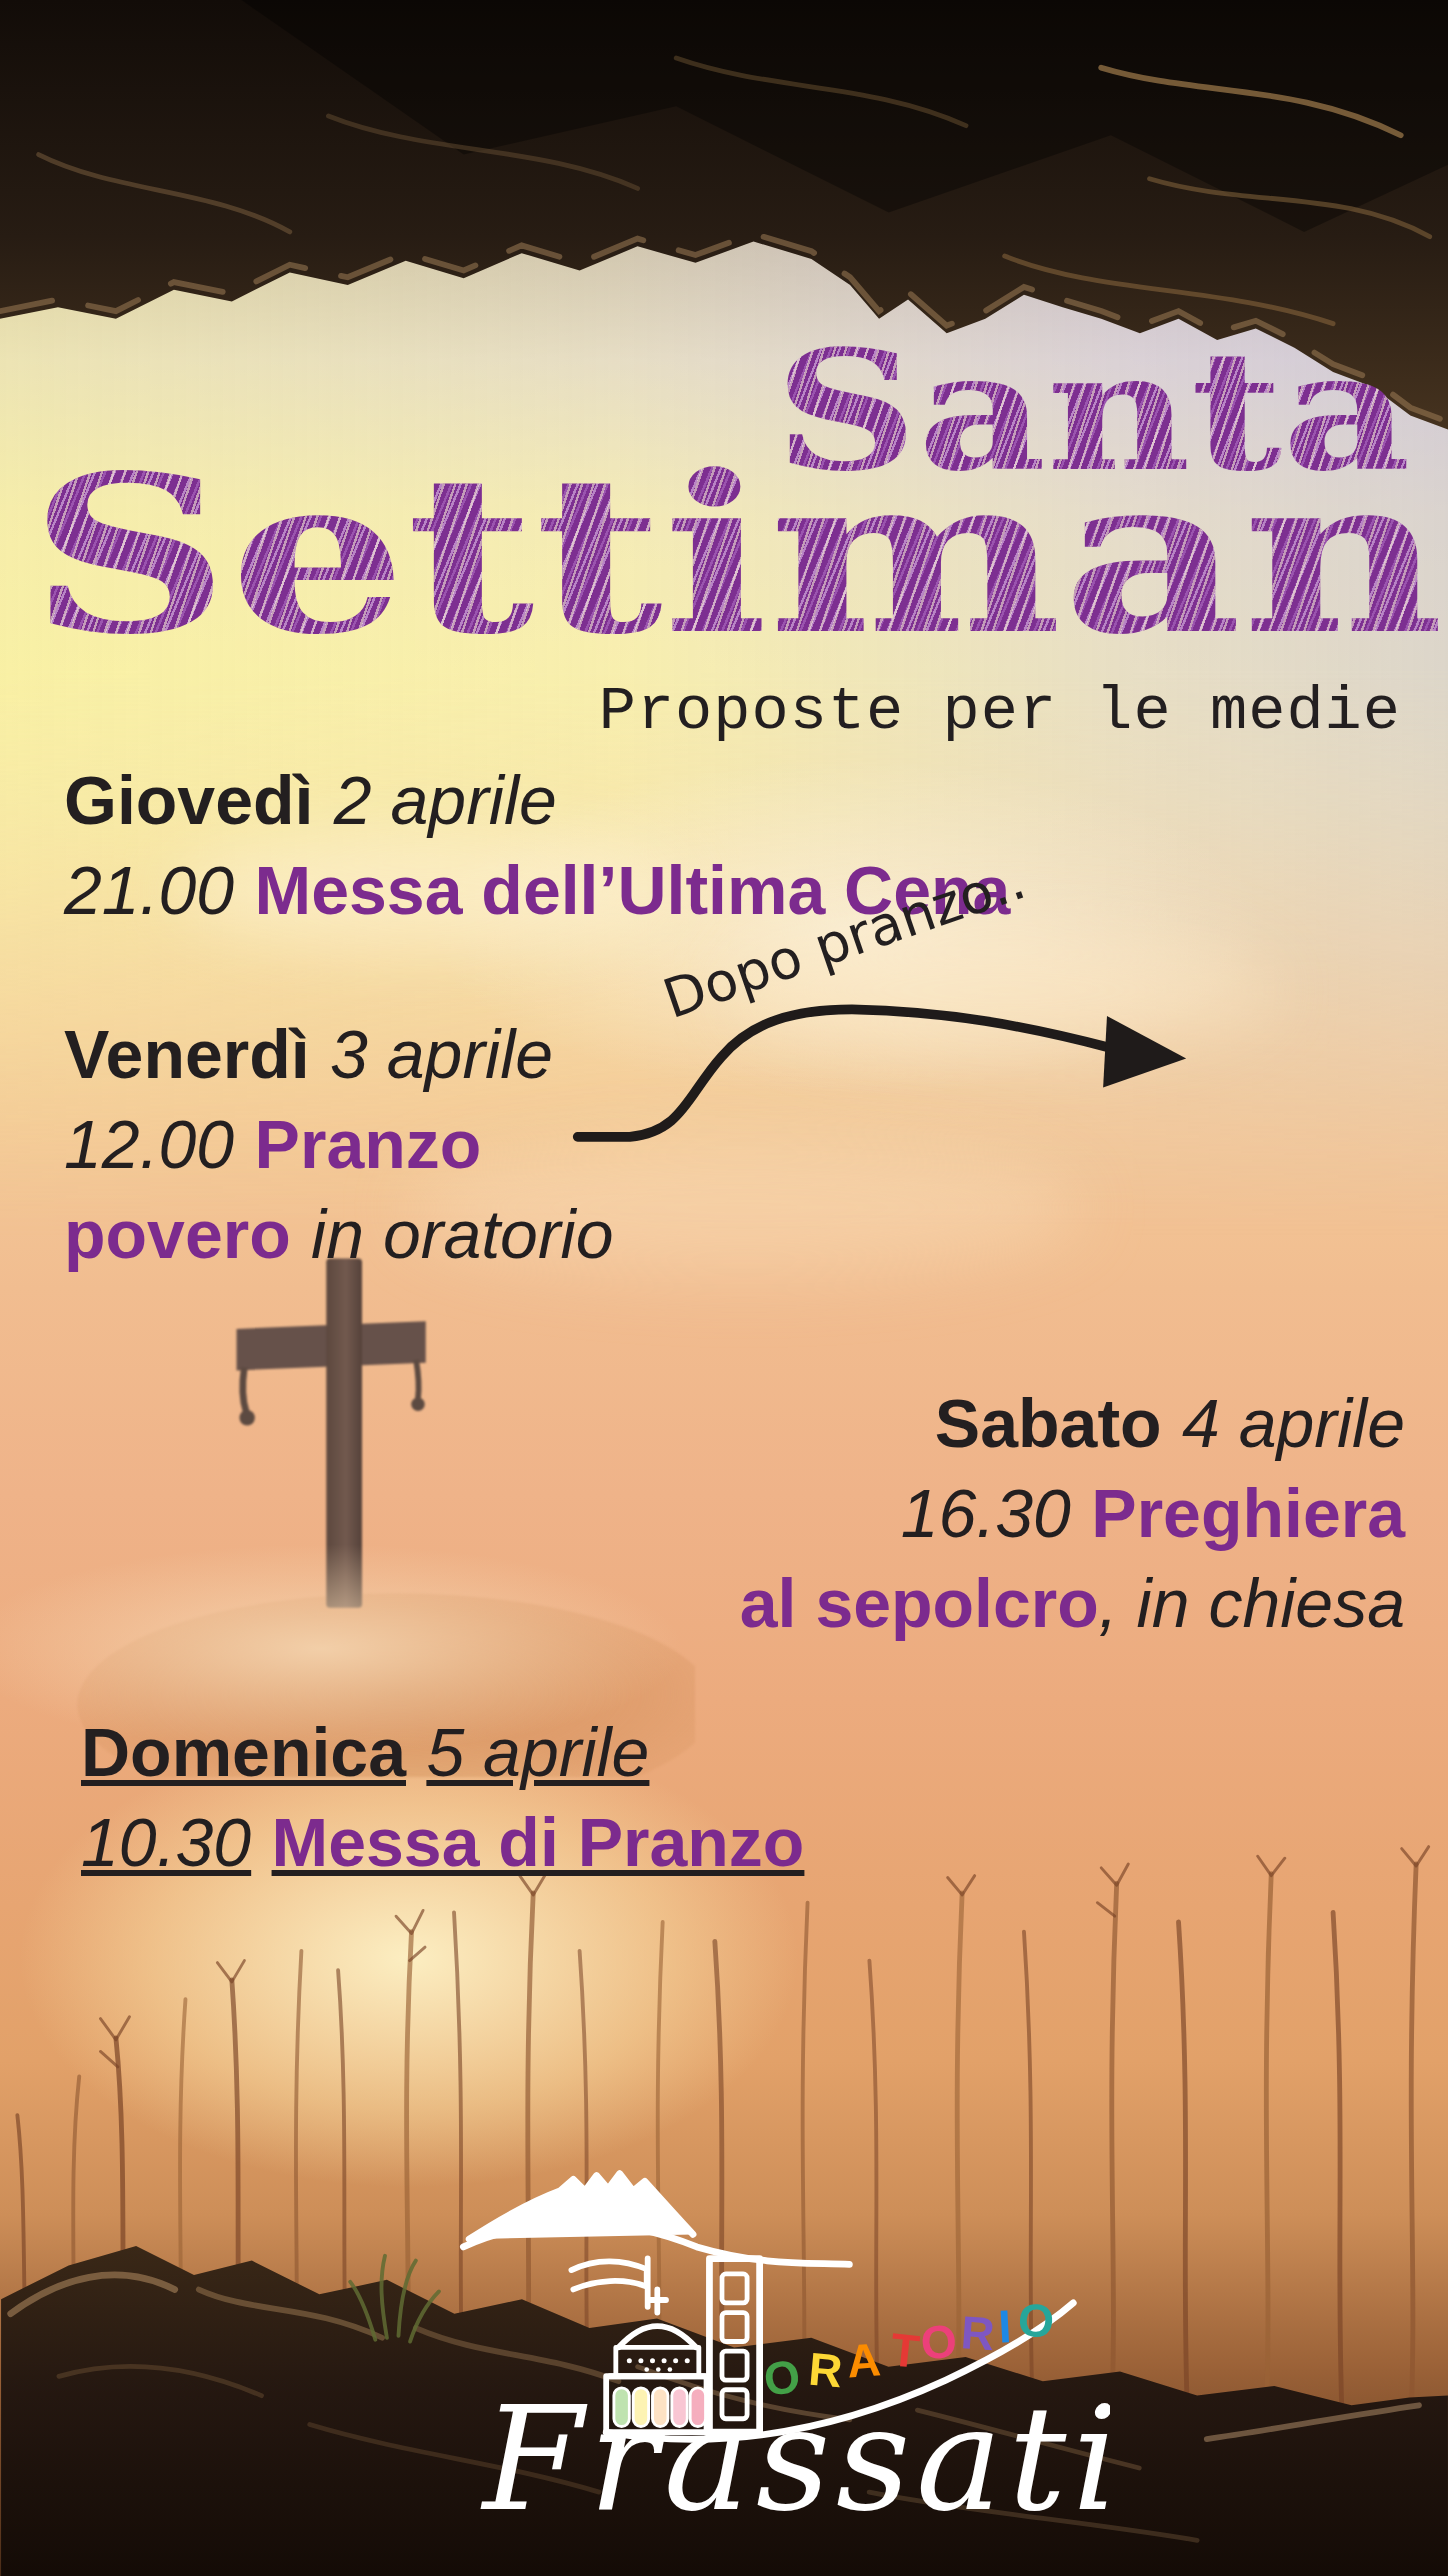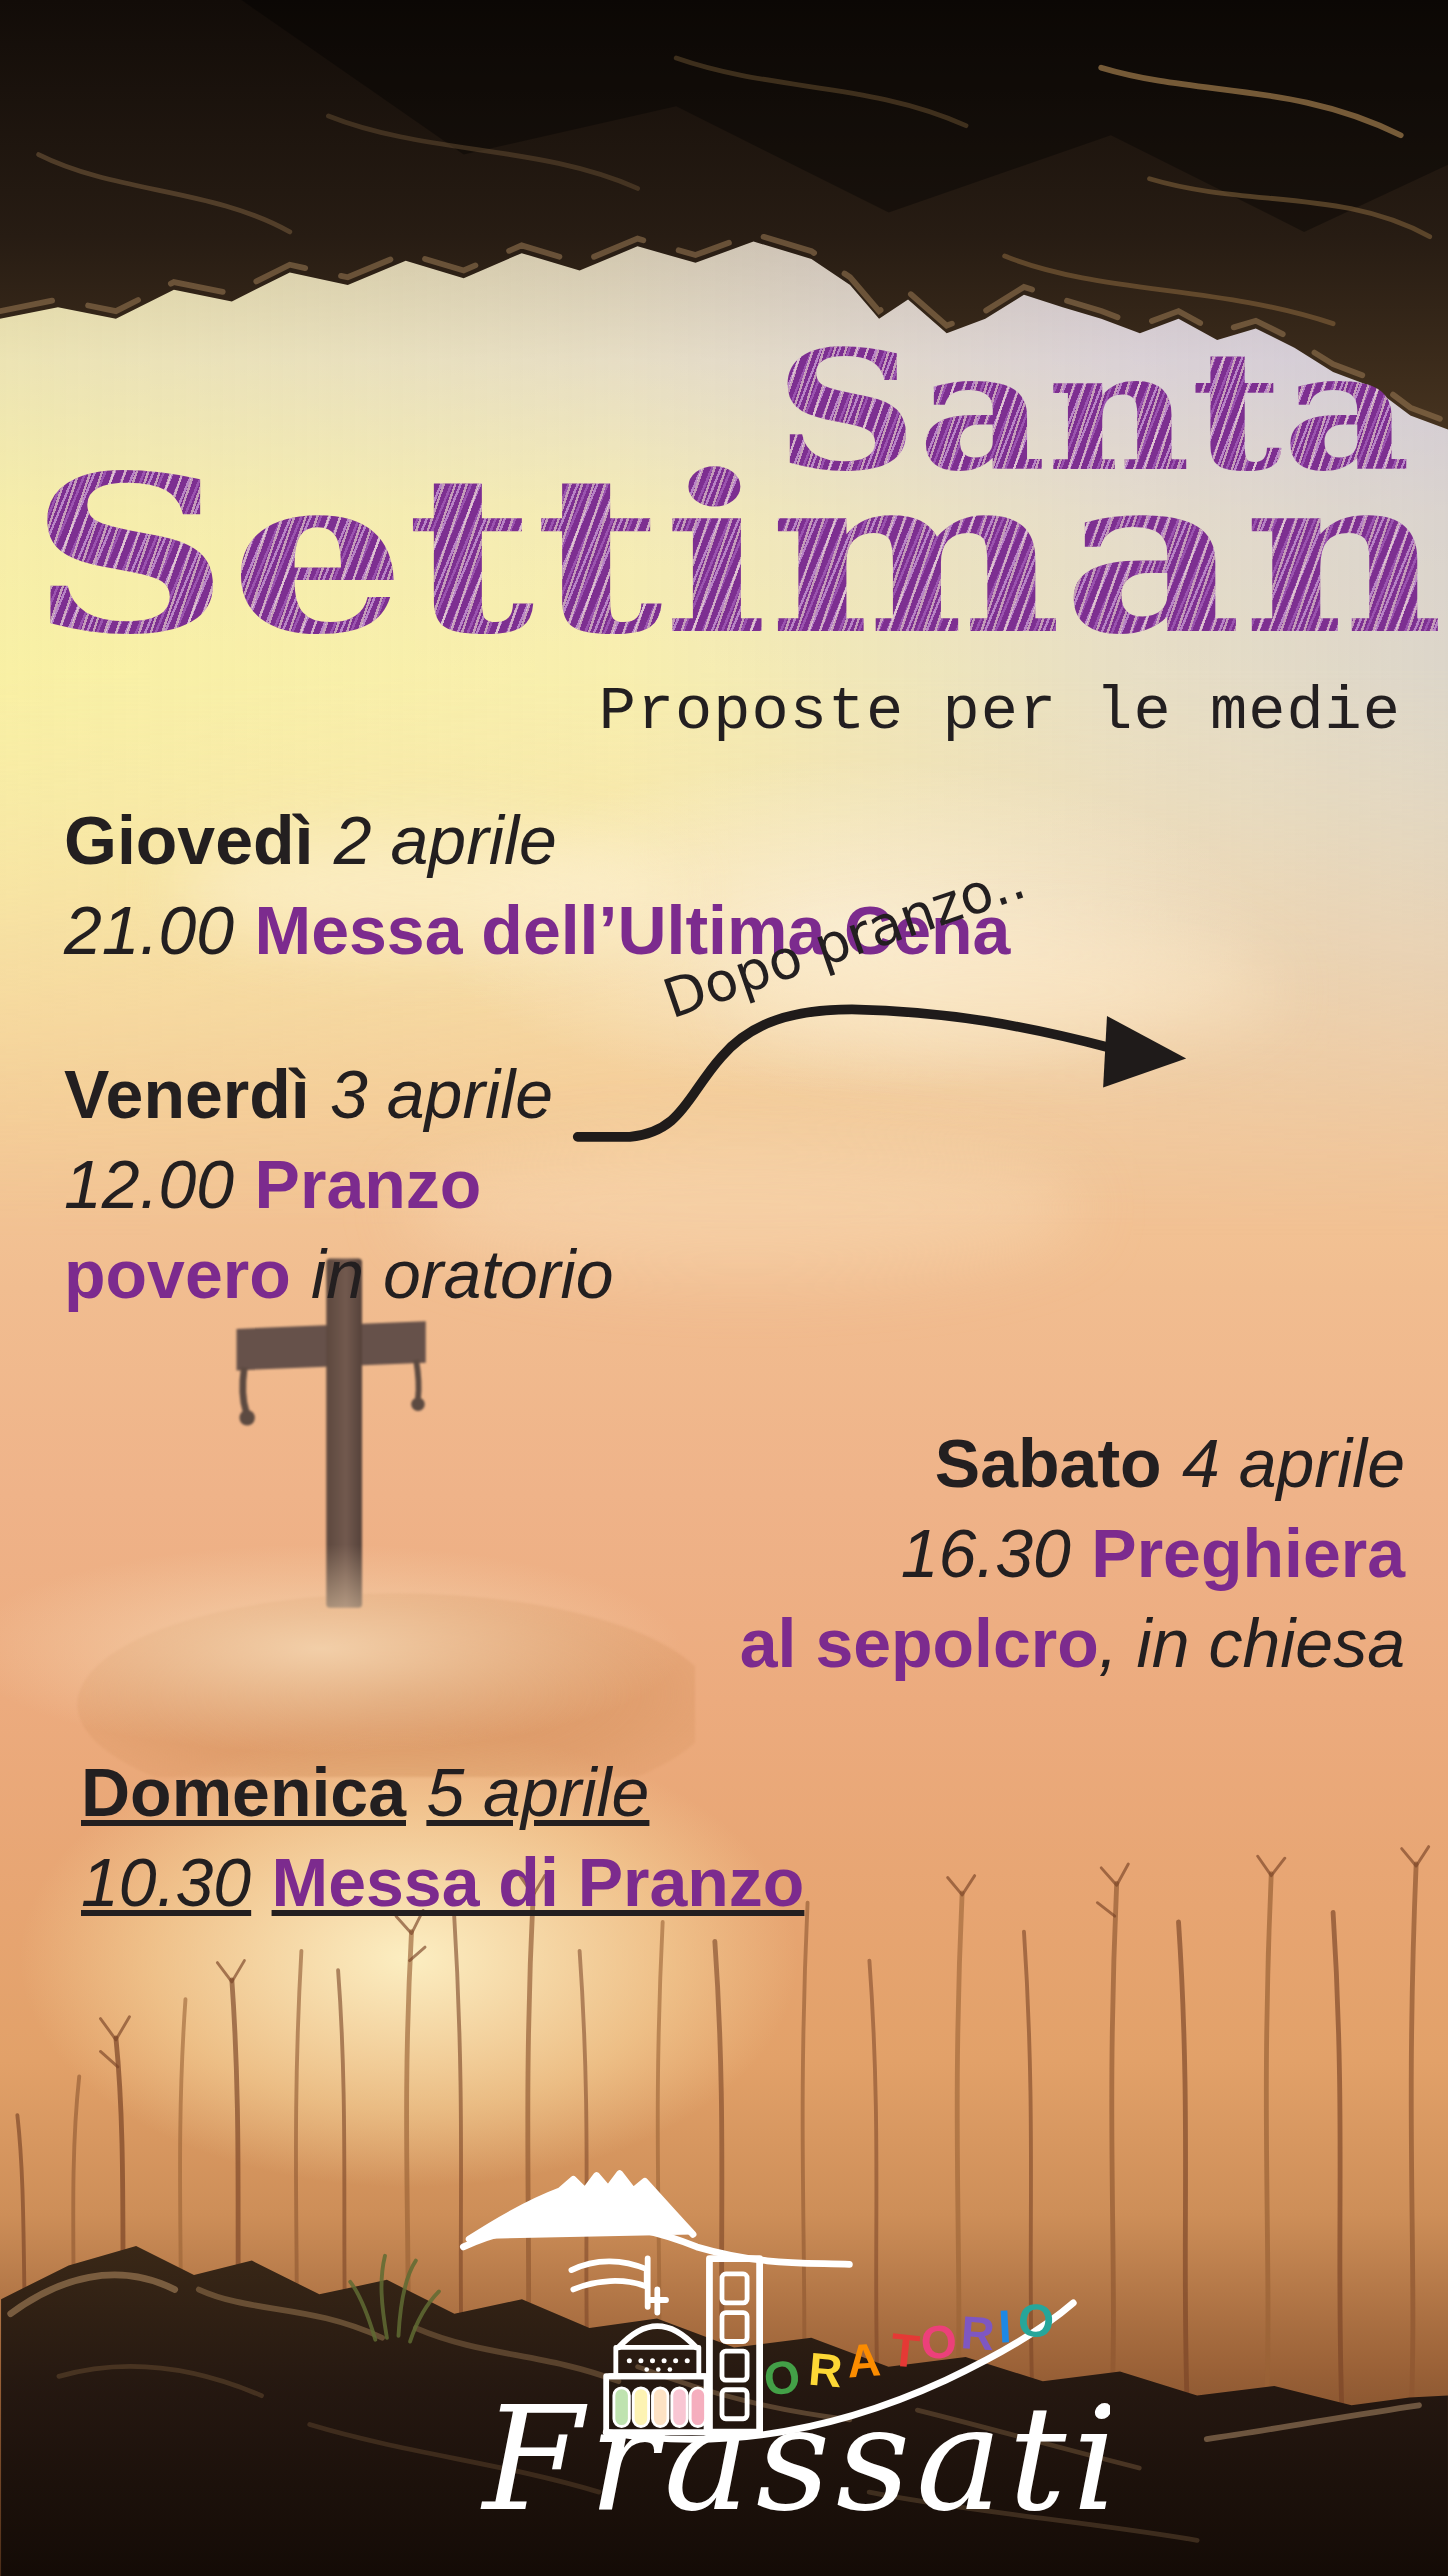--- a/index.html
+++ b/index.html
@@ -55,21 +55,21 @@
         repeating-linear-gradient(105deg, rgba(255,248,220,.55) 0 1.9px, rgba(255,248,220,0) 1.9px 8.7px),
         repeating-linear-gradient(108deg, #7d2f91 0 5.8px, #9b55af 5.8px 7.7px, #7d2f91 7.7px 12.6px, #b985c6 12.6px 14.5px);
       -webkit-background-clip:text; background-clip:text;
     }
   }
   .santa     { right:50px; top:330px; font-size:164px; transform:scaleX(1.21); transform-origin:100% 50%; }
   .settimana { left:29px;  top:446px; font-size:217px; transform:scaleX(1.28); transform-origin:0 50%; }
 
   .subtitle { right:60px; top:676px; font-size:62px; font-family:Liberation Mono, monospace; letter-spacing:1px; }
 
-  .block { font-size:68px; line-height:90px;margin-top:40px; }
+  .block { font-size:68px; line-height:90px; }
   .thu { left:64px;  top:755px; }
   .fri-left  { left:64px;  top:1009px; }
   .fri-right { right:50px; top:1009px; text-align:right; }
   .sat { right:56px; top:1378px; text-align:right; }
   .sun { left:81px;  top:1707px;text-decoration:underline; }
 
   .day  { font-weight:bold; }
   .it   { font-style:italic; }
   .ev   { font-weight:bold; color:#7c2b8e; }
   .sp   { margin-left:0.30em; }

